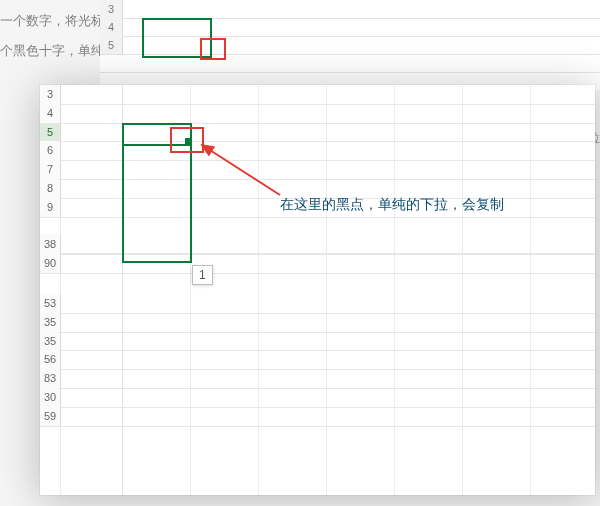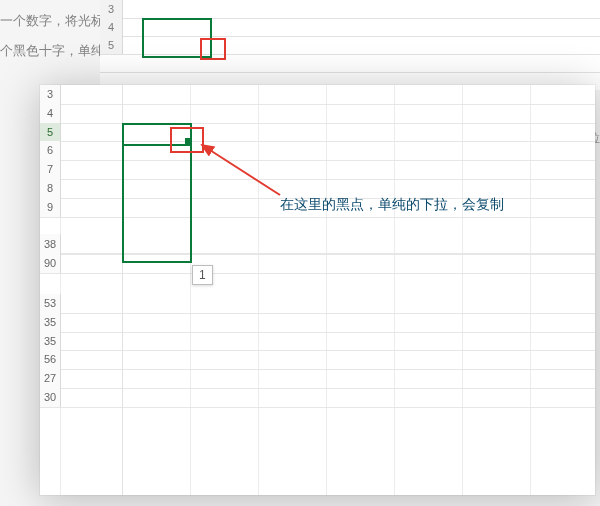--- a/index.html
+++ b/index.html
@@ -226,24 +226,27 @@
     <div class="row" style="top:227.8px">
         <div class="row-hdr">35</div>
       </div>
     <div class="row" style="top:246.6px">
         <div class="row-hdr">35</div>
       </div>
     <div class="row" style="top:265.4px">
         <div class="row-hdr">56</div>
       </div>
     <div class="row" style="top:284.2px">
-        <div class="row-hdr">27</div>
+        <div class="row-hdr">83</div>
       </div>
     <div class="row" style="top:303px">
         <div class="row-hdr">30</div>
+      </div>
+    <div class="row" style="top:321.8px">
+        <div class="row-hdr">59</div>
       </div>
     <div class="row" style="top:340.6px; border-bottom:none"></div>
     <div class="row" style="top:359.4px; border-bottom:none"></div>
 
     <div class="sel-cell" style="left:82px; top:37.6px; width:66px; height:19px;">
       <span></span>
     </div>
 
     <div class="sel-fill-range" style="left:82px; top:56.4px; width:66px; height:120px;"></div>
 

